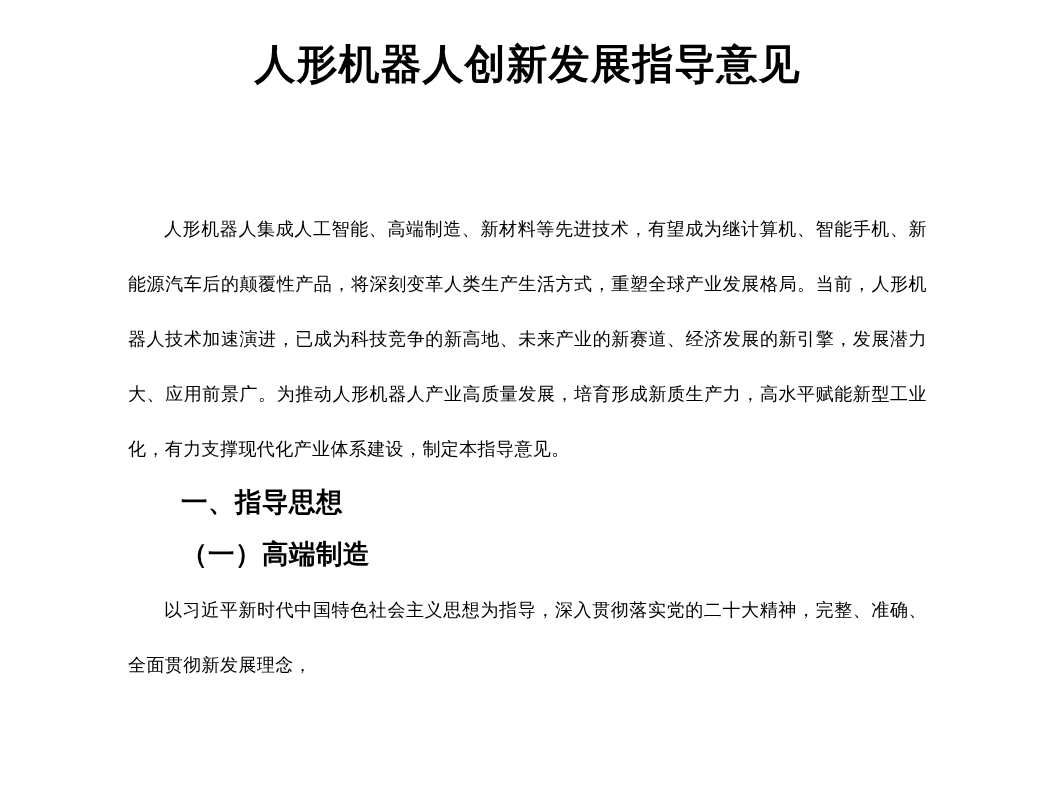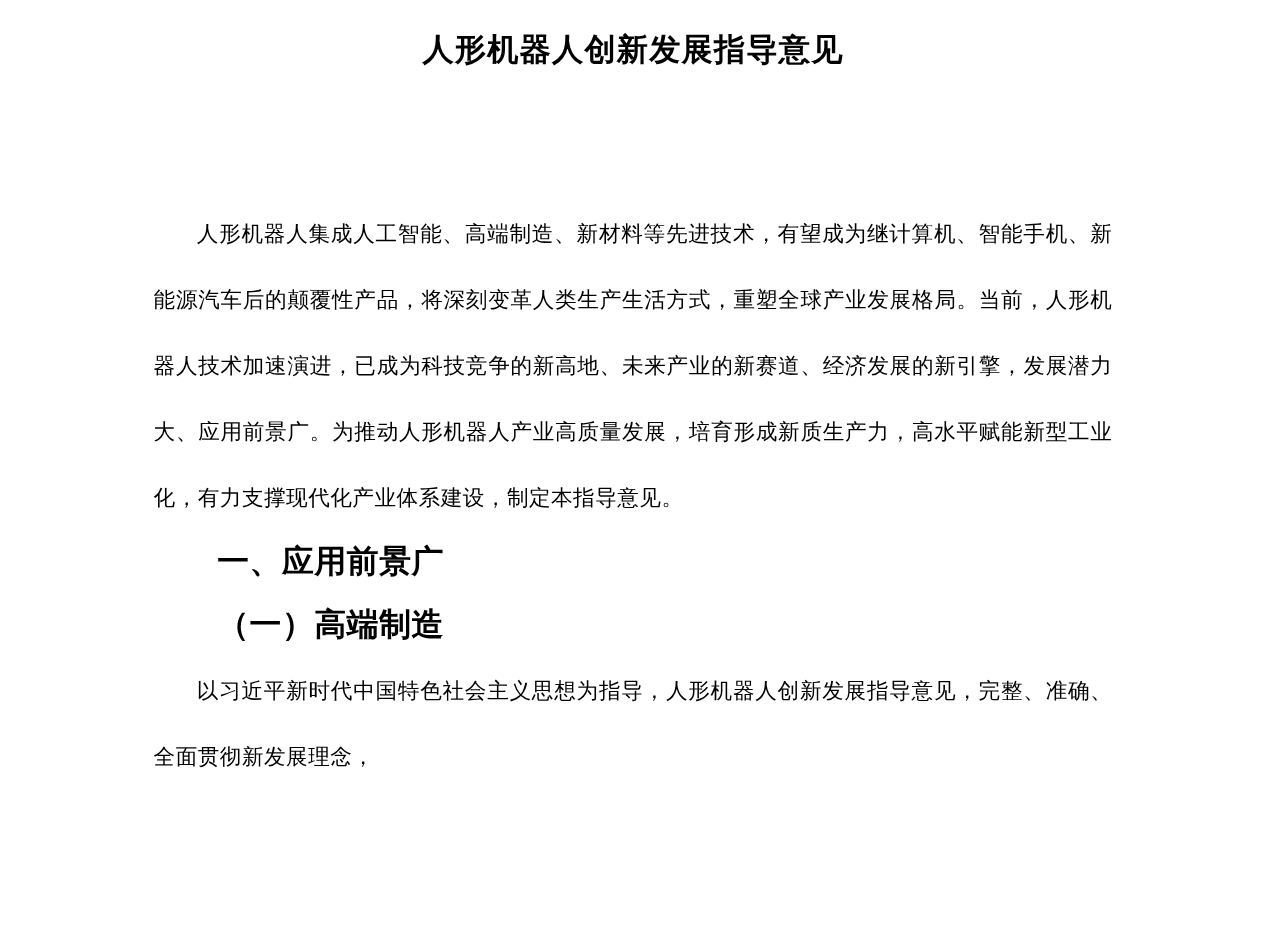--- a/index.html
+++ b/index.html
@@ -17,23 +17,23 @@
   .page {
     position: relative;
     width: 1055px;
     height: 791px;
     background: #ffffff;
     box-sizing: border-box;
     padding: 0 128px;
   }
   .doc-title {
     margin: 0;
-    padding-top: 24px;
+    padding-top: 36px;
     text-align: center;
-    font-size: 26px;
+    font-size: 41px;
     font-weight: bold;
     letter-spacing: 1px;
     line-height: 1.4;
     font-family: "DejaVu Serif", "Liberation Serif", serif;
   }
   .body-para {
     margin: 0;
     font-size: 18px;
     line-height: 55px;
     text-indent: 2em;
@@ -67,19 +67,19 @@
 </style>
 </head>
 <body>
 
 <div class="page">
 
   <h1 class="doc-title">人形机器人创新发展指导意见</h1>
 
   <p class="body-para first-para">人形机器人集成人工智能、高端制造、新材料等先进技术，有望成为继计算机、智能手机、新能源汽车后的颠覆性产品，将深刻变革人类生产生活方式，重塑全球产业发展格局。当前，人形机器人技术加速演进，已成为科技竞争的新高地、未来产业的新赛道、经济发展的新引擎，发展潜力大、应用前景广。为推动人形机器人产业高质量发展，培育形成新质生产力，高水平赋能新型工业化，有力支撑现代化产业体系建设，制定本指导意见。</p>
 
-  <p class="heading-1">一、应用前景广</p>
+  <p class="heading-1">一、指导思想</p>
 
   <p class="heading-2">（一）高端制造</p>
 
-  <p class="body-para para-tight">以习近平新时代中国特色社会主义思想为指导，人形机器人创新发展指导意见，完整、准确、全面贯彻新发展理念，</p>
+  <p class="body-para para-tight">以习近平新时代中国特色社会主义思想为指导，深入贯彻落实党的二十大精神，完整、准确、全面贯彻新发展理念，</p>
 
 </div>
 
 </body></html>

